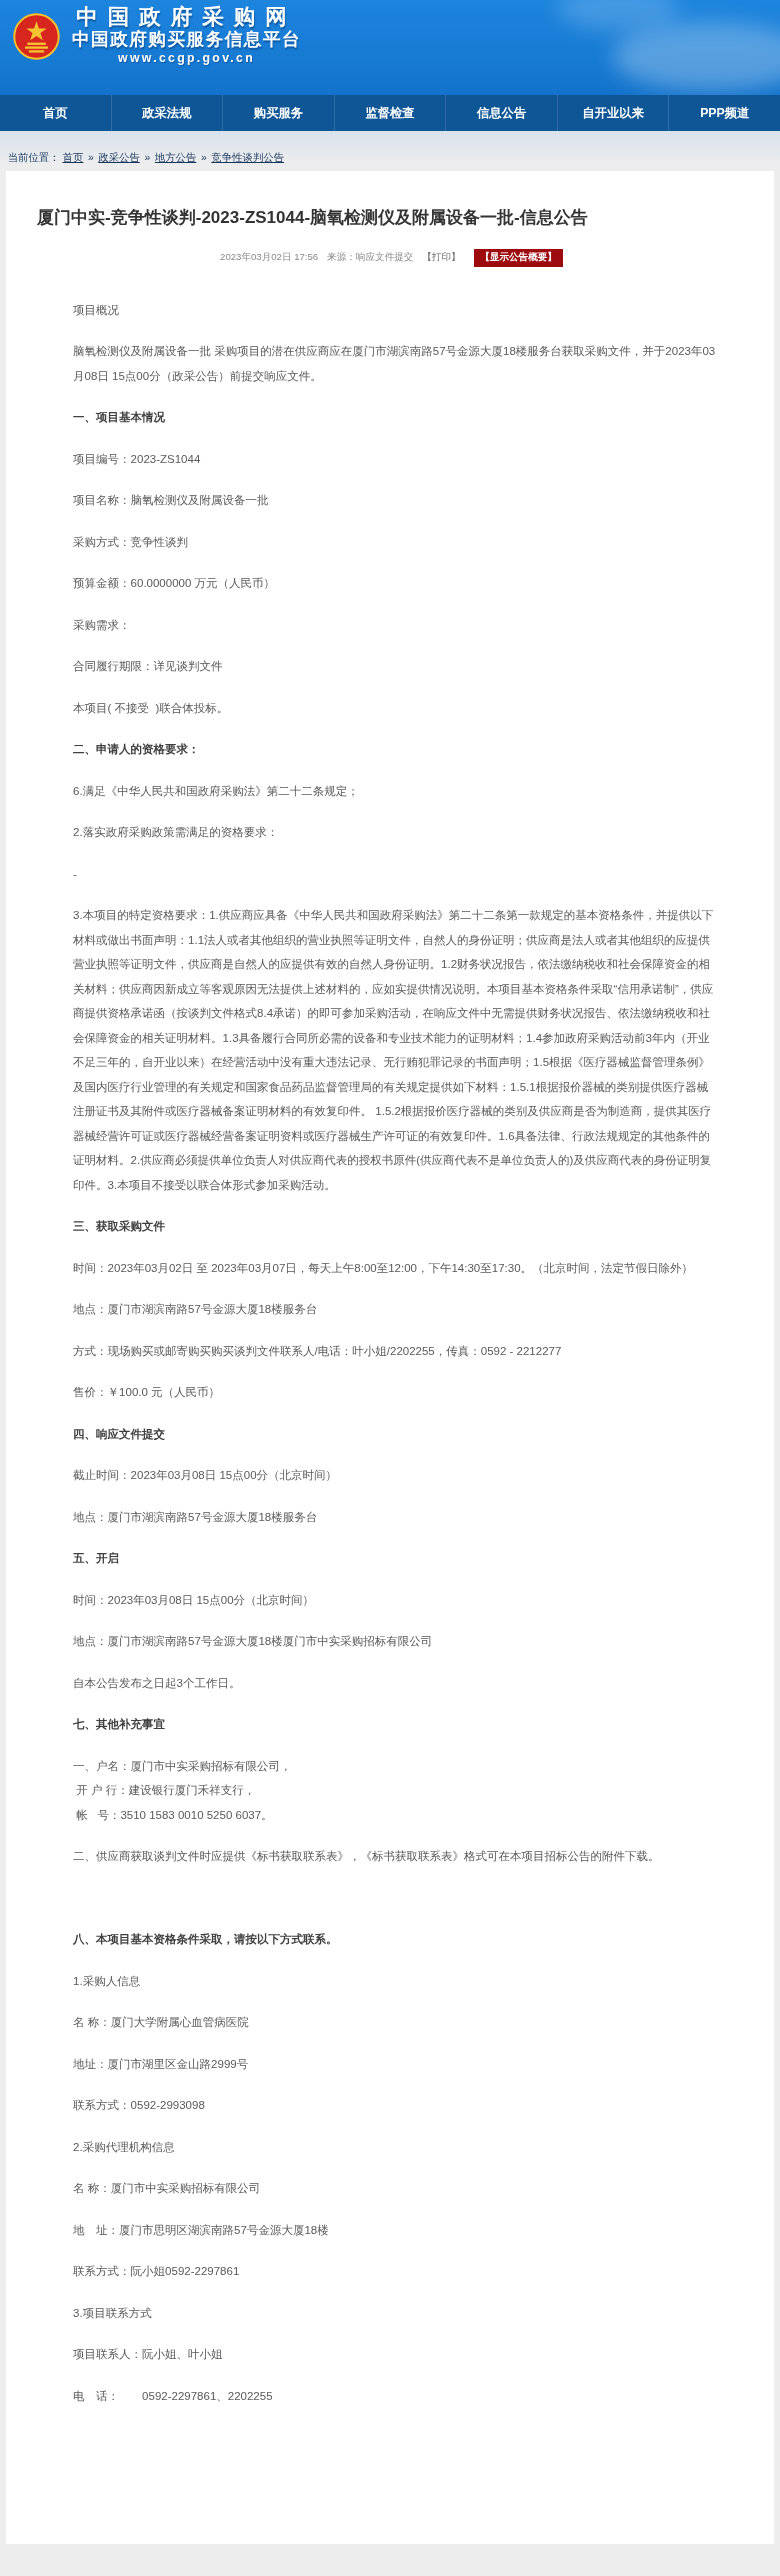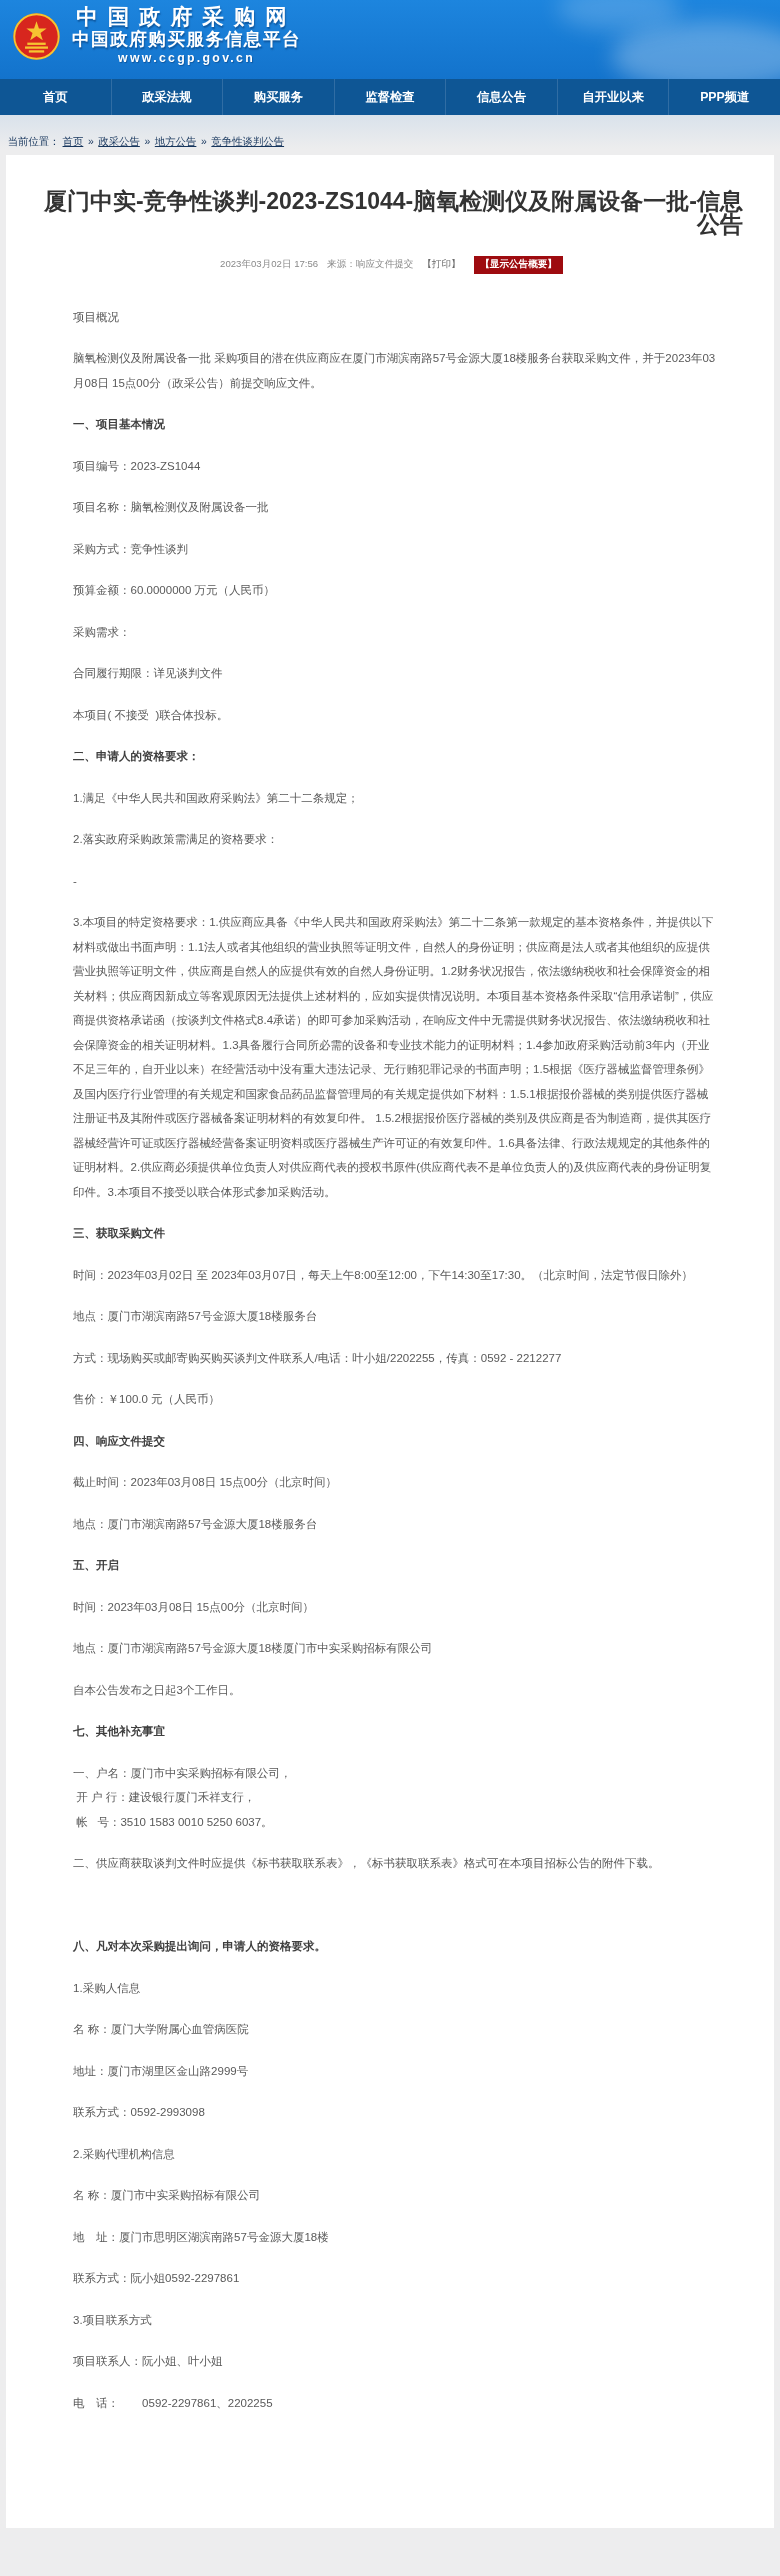--- a/index.html
+++ b/index.html
@@ -1,20 +1,20 @@
 <!DOCTYPE html>
 <html style="font-size:12.3px"><head>
 <meta charset="utf-8">
 <style>
   * { box-sizing: border-box; margin: 0; padding: 0; }
   html,body { background:#ededee; font-family:"Liberation Sans","DejaVu Sans",sans-serif; }
   .page { width:780px; margin:0 auto; background:#ededee; }
 
   
-  .banner { position:relative; height:79px; overflow:hidden;
+  .banner { position:relative; height:95px; overflow:hidden;
             background:linear-gradient(180deg,#1d85de 0%,#1373cc 100%); }
   .cloud { position:absolute; border-radius:50%; background:rgba(255,255,255,.28); filter:blur(10.7px); }
   .cloud.c1 { width:199px; height:69px; right:-31px; top:21.5px; }
   .cloud.c2 { width:123px; height:46px; right:100px; top:-15.3px; background:rgba(255,255,255,.18); }
   .brand { position:relative; display:flex; align-items:center; padding:6.1px 0 0 12.3px; }
   .emblem { width:49px; height:49px; flex:0 0 49px; margin-right:10.7px; }
   .brand-text { display:flex; flex-direction:column; align-items:center; }
   .site-title { color:#fff; font-weight:bold; font-size:21.5px; letter-spacing:10px;
                 text-shadow:0.8px 1.5px 1.5px rgba(0,40,90,.45); line-height:23px; }
   .site-subtitle { color:#fff; font-weight:bold; font-size:17.6px; letter-spacing:1.5px;
@@ -29,21 +29,21 @@
   .nav-item + .nav-item { border-left:0.8px solid rgba(255,255,255,.14); }
 
   
   .bc-strip { height:40px; background:linear-gradient(180deg,#d9e2eb 0%,#ededee 85%); }
   .breadcrumb { padding:20px 0 0 7.7px; font-size:10.4px; color:#17365d; }
   .breadcrumb a { color:#17365d; text-decoration:underline; cursor:pointer; }
   .bc-sep { margin:0 4.6px; color:#17365d; }
 
   
   .card { margin:0 6.1px; background:#fff; padding:35px 0 46px; min-height:2373px; }
-  h1.article-title { text-align:right; font-size:23px; color:#333; font-weight:bold;
+  h1.article-title { text-align:left; font-size:17px; color:#333; font-weight:bold;
                      margin:0 31px 20px; line-height:23px; }
   .meta { text-align:center; font-size:9.6px; color:#898989; margin-bottom:31px; }
   .meta .m { margin:0 3.1px; }
   .meta a.print { color:#6b6b6b; text-decoration:none; cursor:pointer; }
   .meta a.summary-btn { display:inline-block; margin-left:7.7px; padding:2.3px 6.1px;
                         background:#9e0b0f; color:#fff; font-weight:bold; text-decoration:none;
                         cursor:pointer; }
   article { padding:0 58px 0 67px; font-size:11.5px; color:#595959; }
   .para { line-height:24.5px; margin:0 0 17px; white-space:pre-wrap; }
   .para.bold { font-weight:bold; color:#3f3f3f; }
@@ -106,21 +106,21 @@
         <p class="para normal">脑氧检测仪及附属设备一批 采购项目的潜在供应商应在厦门市湖滨南路57号金源大厦18楼服务台获取采购文件，并于2023年03月08日 15点00分（政采公告）前提交响应文件。</p>
         <p class="para bold">一、项目基本情况</p>
         <p class="para normal">项目编号：2023-ZS1044</p>
         <p class="para normal">项目名称：脑氧检测仪及附属设备一批</p>
         <p class="para normal">采购方式：竞争性谈判</p>
         <p class="para normal">预算金额：60.0000000 万元（人民币）</p>
         <p class="para normal">采购需求：</p>
         <p class="para normal">合同履行期限：详见谈判文件</p>
         <p class="para normal">本项目( 不接受  )联合体投标。</p>
         <p class="para bold">二、申请人的资格要求：</p>
-        <p class="para normal">1.满足《中华人民共和国政府采购法》第二十二条规定；</p>
+        <p class="para normal">6.满足《中华人民共和国政府采购法》第二十二条规定；</p>
         <p class="para normal">2.落实政府采购政策需满足的资格要求：</p>
         <p class="para normal">-</p>
         <p class="para normal">3.本项目的特定资格要求：1.供应商应具备《中华人民共和国政府采购法》第二十二条第一款规定的基本资格条件，并提供以下材料或做出书面声明：1.1法人或者其他组织的营业执照等证明文件，自然人的身份证明；供应商是法人或者其他组织的应提供营业执照等证明文件，供应商是自然人的应提供有效的自然人身份证明。1.2财务状况报告，依法缴纳税收和社会保障资金的相关材料；供应商因新成立等客观原因无法提供上述材料的，应如实提供情况说明。本项目基本资格条件采取“信用承诺制”，供应商提供资格承诺函（按谈判文件格式8.4承诺）的即可参加采购活动，在响应文件中无需提供财务状况报告、依法缴纳税收和社会保障资金的相关证明材料。1.3具备履行合同所必需的设备和专业技术能力的证明材料；1.4参加政府采购活动前3年内（开业不足三年的，自开业以来）在经营活动中没有重大违法记录、无行贿犯罪记录的书面声明；1.5根据《医疗器械监督管理条例》及国内医疗行业管理的有关规定和国家食品药品监督管理局的有关规定提供如下材料：1.5.1根据报价器械的类别提供医疗器械注册证书及其附件或医疗器械备案证明材料的有效复印件。 1.5.2根据报价医疗器械的类别及供应商是否为制造商，提供其医疗器械经营许可证或医疗器械经营备案证明资料或医疗器械生产许可证的有效复印件。1.6具备法律、行政法规规定的其他条件的证明材料。2.供应商必须提供单位负责人对供应商代表的授权书原件(供应商代表不是单位负责人的)及供应商代表的身份证明复印件。3.本项目不接受以联合体形式参加采购活动。</p>
         <p class="para bold">三、获取采购文件</p>
         <p class="para normal">时间：2023年03月02日 至 2023年03月07日，每天上午8:00至12:00，下午14:30至17:30。（北京时间，法定节假日除外）</p>
         <p class="para normal">地点：厦门市湖滨南路57号金源大厦18楼服务台</p>
         <p class="para normal">方式：现场购买或邮寄购买购买谈判文件联系人/电话：叶小姐/2202255，传真：0592 - 2212277</p>
         <p class="para normal">售价：￥100.0 元（人民币）</p>
         <p class="para bold">四、响应文件提交</p>
         <p class="para normal">截止时间：2023年03月08日 15点00分（北京时间）</p>
@@ -128,21 +128,21 @@
         <p class="para bold">五、开启</p>
         <p class="para normal">时间：2023年03月08日 15点00分（北京时间）</p>
         <p class="para normal">地点：厦门市湖滨南路57号金源大厦18楼厦门市中实采购招标有限公司</p>
         <p class="para normal">自本公告发布之日起3个工作日。</p>
         <p class="para bold">七、其他补充事宜</p>
         <p class="para tight">一、户名：厦门市中实采购招标有限公司，</p>
         <p class="para tight"> 开 户 行：建设银行厦门禾祥支行，</p>
         <p class="para normal"> 帐   号：3510 1583 0010 5250 6037。</p>
         <p class="para normal">二、供应商获取谈判文件时应提供《标书获取联系表》，《标书获取联系表》格式可在本项目招标公告的附件下载。</p>
         <p class="para spacer"></p>
-        <p class="para bold">八、凡对本次采购提出询问，申请人的资格要求。</p>
+        <p class="para bold">八、本项目基本资格条件采取，请按以下方式联系。</p>
         <p class="para normal">1.采购人信息</p>
         <p class="para normal">名 称：厦门大学附属心血管病医院</p>
         <p class="para normal">地址：厦门市湖里区金山路2999号</p>
         <p class="para normal">联系方式：0592-2993098</p>
         <p class="para normal">2.采购代理机构信息</p>
         <p class="para normal">名 称：厦门市中实采购招标有限公司</p>
         <p class="para normal">地　址：厦门市思明区湖滨南路57号金源大厦18楼</p>
         <p class="para normal">联系方式：阮小姐0592-2297861</p>
         <p class="para normal">3.项目联系方式</p>
         <p class="para normal">项目联系人：阮小姐、叶小姐</p>

